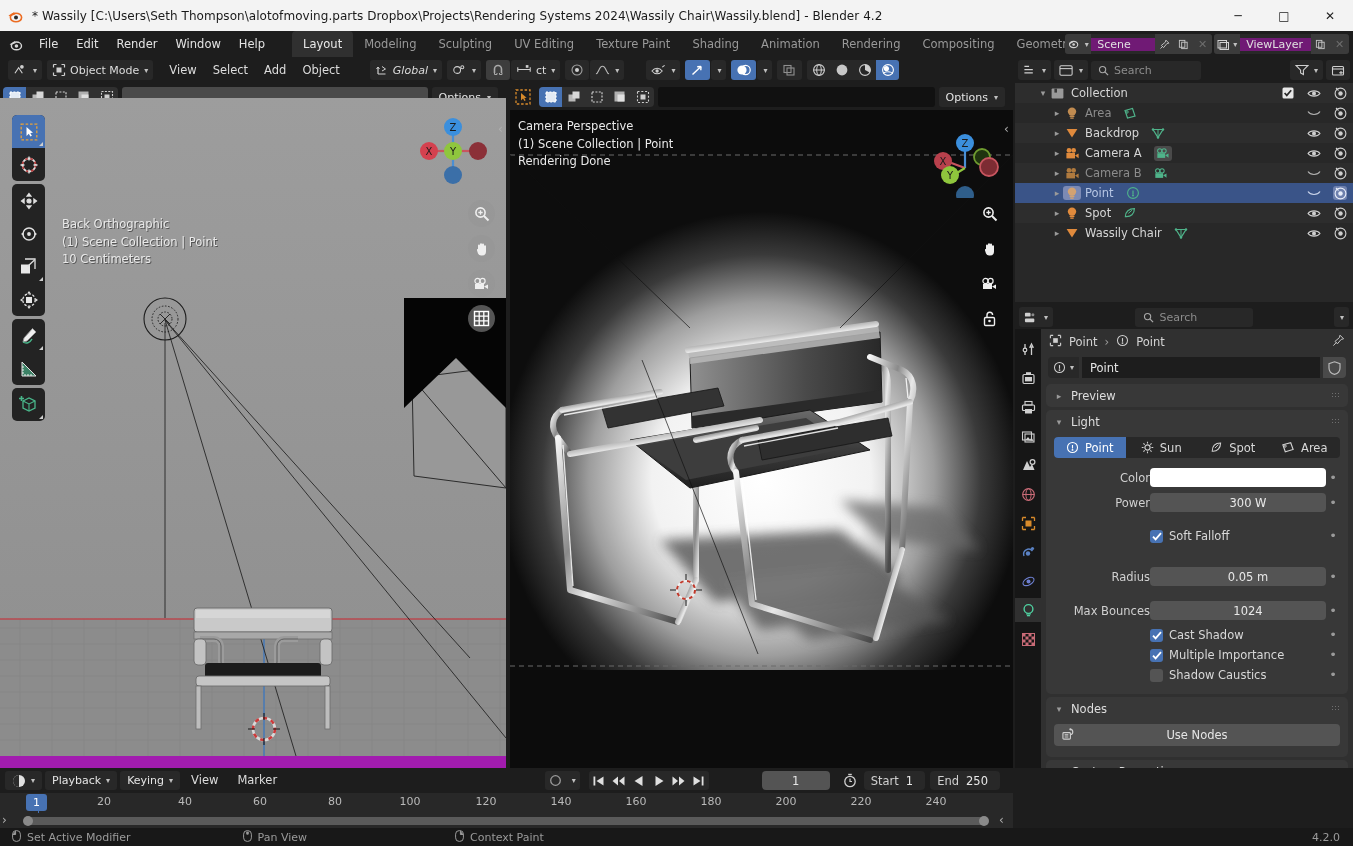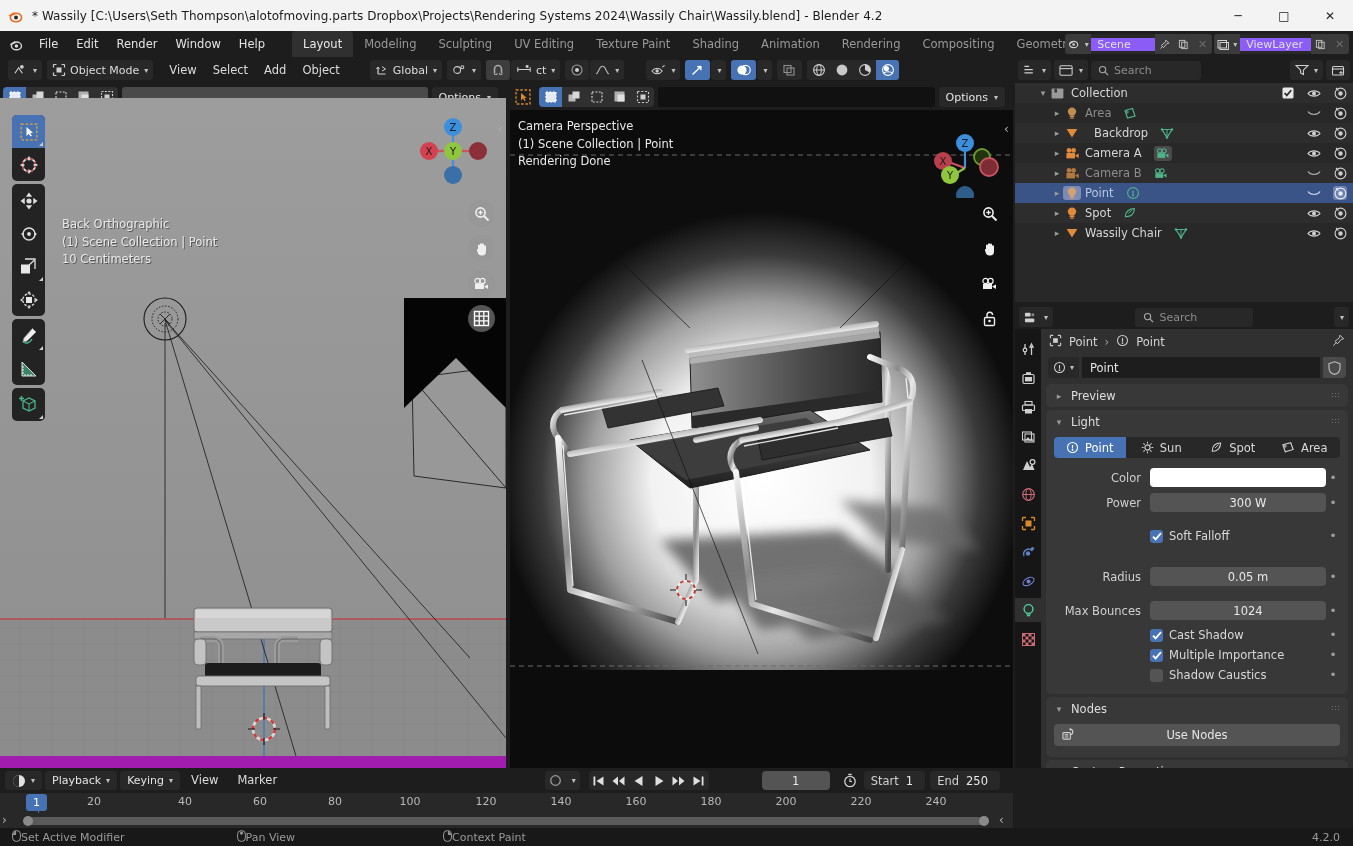--- a/index.html
+++ b/index.html
@@ -39,21 +39,21 @@
   .ws-tabs { display: flex; align-items: center; margin-left: 18px; height: 26px; }
   .ws-tab {
     padding: 0 11px; height: 26px; line-height: 26px; color: #999; font-size: 11.5px;
   }
   .ws-tab.active { background: #303030; color: #e8e8e8; border-radius: 4px 4px 0 0; }
   .topbar-right { position:absolute; right: 4px; top: 2px; display:flex; align-items:center; gap:2px; height: 22px;}
   .db-field {
     display:flex; align-items:center; height: 20px; background:#282828; border-radius:3px; overflow:hidden;
   }
   .db-icon { width: 26px; height:20px; background:#3b3b3b; display:flex; align-items:center; justify-content:center; gap:1px;}
-  .db-name { padding: 0 8px 0 6px; font-size: 11px; color:#e0e0e0; background:#8b5cf6; min-width:64px;}
+  .db-name { padding: 0 8px 0 6px; font-size: 11px; color:#e0e0e0; background:#701a75; min-width:64px;}
   .db-btn { width:19px; height:20px; background:#3b3b3b; display:flex; align-items:center;justify-content:center; color:#bbb;}
   .db-btn.dim { color:#6d6d6d; }
 
   
   .vp-header {
     position:absolute; height: 26px; background:#1d1d1d;
     display:flex; align-items:center; gap: 0px;
   }
   .hdr-btn {
     height: 20px; display:flex; align-items:center; gap:4px;
@@ -126,21 +126,21 @@
   .panel { background:#383838; border-radius:5px; margin:3px 5px; }
   .panel-hdr { height:23px; display:flex;align-items:center; gap:6px; padding:0 7px; font-size:11.5px; color:#dedede; position:relative;}
   .grip { position:absolute; right:7px; top:8px; width:10px; height:7px;
      background-image: radial-gradient(#6f6f6f 40%, transparent 41%);
      background-size: 3px 3px; }
   .panel-body { padding: 2px 8px 9px 8px; }
   .light-types { display:flex; background:#282828; border-radius:4px; overflow:hidden; margin: 2px 0 9px 0;}
   .lt { flex:1; height:21px; display:flex;align-items:center;justify-content:center; gap:6px; font-size:11.5px; color:#d8d8d8;}
   .lt.on { background:#4772b3; color:#fff; }
   .prop-row { display:flex; align-items:center; height:21px; margin-bottom:4px; }
-  .prop-label { width:96px; text-align:right; padding-right:9px; font-size:11.5px; color:#d0d0d0;}
+  .prop-label { width:96px; text-align:right; font-size:11.5px; color:#d0d0d0;}
   .prop-field { flex:1; height:19px; background:#545454; border-radius:4px; display:flex;align-items:center;justify-content:center; font-size:11.5px; color:#e8e8e8;padding-left:20px;}
   .prop-field.white { background:#ffffff; }
   .dot { width:14px; text-align:center; color:#9a9a9a; font-size:13px; line-height:10px;}
   .cb-row { display:flex;align-items:center; height:20px; }
   .cb-spacer { width:96px; }
   .cbox { width:13px;height:13px;border-radius:3px;background:#4772b3; display:flex;align-items:center;justify-content:center; margin-right:6px;}
   .cbox.off { background:#545454; }
   .cb-label { font-size:11.5px; color:#d8d8d8; flex:1;}
   .use-nodes { margin: 2px 0 2px 0; height:22px; background:#545454; border-radius:4px; display:flex;align-items:center;justify-content:center; position:relative; font-size:11.5px;}
   .use-nodes .un-ic { position:absolute; left:8px; top:3px;}
@@ -158,21 +158,21 @@
   .se-field span.v { padding:0 12px 0 0; color:#e8e8e8;}
   .tl-ruler { position:absolute; left:0; top:25px; width:1013px; height:20px; background:#282828;}
   .tl-tick { position:absolute; top:2px; font-size:11px; color:#b9b9b9; transform:translateX(-50%);}
   .tl-playhead { position:absolute; top:1px; height:17px; background:#4772b3; border-radius:3px; color:#fff; font-size:11px; display:flex;align-items:center;justify-content:center; padding:0 7px;}
   .tl-scrollzone { position:absolute; left:0; top:46px; width:1013px; height:14px; }
   .tl-scrollbar { position:absolute; left:26px; top:3px; height:8px; background:#5a5a5a; border-radius:4px;}
   .tl-scrollend { position:absolute; width:10px;height:10px;border-radius:50%;background:#8a8a8a; top:2px;}
 
   
   .statusbar { position:absolute; left:0; top:828px; width:1353px; height:18px; background:#181818; display:flex;align-items:center; font-size:11px; color:#9a9a9a;}
-  .sb-item { display:flex;align-items:center;}
+  .sb-item { display:flex;align-items:center;gap:6px;}
   .sb-ver { position:absolute; right:13px; color:#9a9a9a; font-size:11px;}
   .arrowtab { position:absolute; color:#b0b0b0; font-size:12px; }
 </style>
 </head>
 <body>
 
 <div id="app">
 
   <div class="titlebar">
     <div class="tb-icon">
@@ -276,21 +276,21 @@
         <rect x="4.5" y="4.5" width="5" height="5" fill="#d0d0d0"></rect>
       </svg>
       <span>Object Mode</span>
       <span class="chev">▾</span>
     </div>
     <div class="hdr-plain" style="margin-left:8px;">View</div>
     <div class="hdr-plain">Select</div>
     <div class="hdr-plain">Add</div>
     <div class="hdr-plain">Object</div>
 
-    <div class="hdr-btn" style="margin-left:22px;">
+    <div class="hdr-btn" style="margin-left:22px;font-style:italic;">
       <svg width="14" height="14" viewBox="0 0 14 14">
         <path d="M3 11 L3 4 M3 11 L10.5 11" stroke="#d0d0d0" stroke-width="1.2" fill="none"></path>
         <path d="M3 4 L1.5 6 M3 4 L4.5 6" stroke="#d0d0d0" stroke-width="1" fill="none"></path>
         <path d="M7 3.5 L10.5 6 L7 8" stroke="#d0d0d0" stroke-width="1" fill="none"></path>
       </svg>
       <span>Global</span>
       <span class="chev">▾</span>
     </div>
     <div class="hdr-btn" style="margin-left:5px;">
       <svg width="15" height="14" viewBox="0 0 16 14">
@@ -952,21 +952,21 @@
         </span>
       </div>
 
       <div class="otl-row alt" style="padding-left:36px;">
         <span class="tri">▸</span>
         <span style="width:18px;display:flex;align-items:center;justify-content:center;">
           <svg width="14" height="14" viewBox="0 0 14 14">
               <path d="M1.6 3 L12.4 3 L7 11.6 Z" fill="#e08a3c"></path>
             </svg>
         </span>
-        <span class="label" style="margin-left:13px;">Backdrop</span>
+        <span class="label" style="margin-left:4px;">Backdrop</span>
         <span style="margin-left:12px;display:flex;align-items:center;">
           <svg width="14" height="13" viewBox="0 0 14 13">
               <path d="M2 2.5 L12 2.5 L7 10.5 Z" fill="none" stroke="#4fb38a" stroke-width="1.2"></path>
               <path d="M7 2.5 L7 10.5" stroke="#4fb38a" stroke-width="1"></path>
               <circle cx="2" cy="2.5" r="1.2" fill="#4fb38a"></circle>
               <circle cx="12" cy="2.5" r="1.2" fill="#4fb38a"></circle>
               <circle cx="7" cy="10.5" r="1.2" fill="#4fb38a"></circle>
             </svg>
         </span>
         <span class="otl-right">
@@ -1539,21 +1539,21 @@
         <span class="v">1</span>
       </div>
       <div class="se-field" style="margin-left:2px;margin-right:8px;">
         <span class="k">End</span>
         <span class="v">250</span>
       </div>
     </div>
 
     <div class="tl-ruler">
       <div class="tl-playhead" style="left:26px;">1</div>
-      <div class="tl-tick" style="left:94px;">20</div>
+      <div class="tl-tick" style="left:104px;">20</div>
       <div class="tl-tick" style="left:185px;">40</div>
       <div class="tl-tick" style="left:260px;">60</div>
       <div class="tl-tick" style="left:335px;">80</div>
       <div class="tl-tick" style="left:410px;">100</div>
       <div class="tl-tick" style="left:486px;">120</div>
       <div class="tl-tick" style="left:561px;">140</div>
       <div class="tl-tick" style="left:636px;">160</div>
       <div class="tl-tick" style="left:711px;">180</div>
       <div class="tl-tick" style="left:786px;">200</div>
       <div class="tl-tick" style="left:861px;">220</div>

